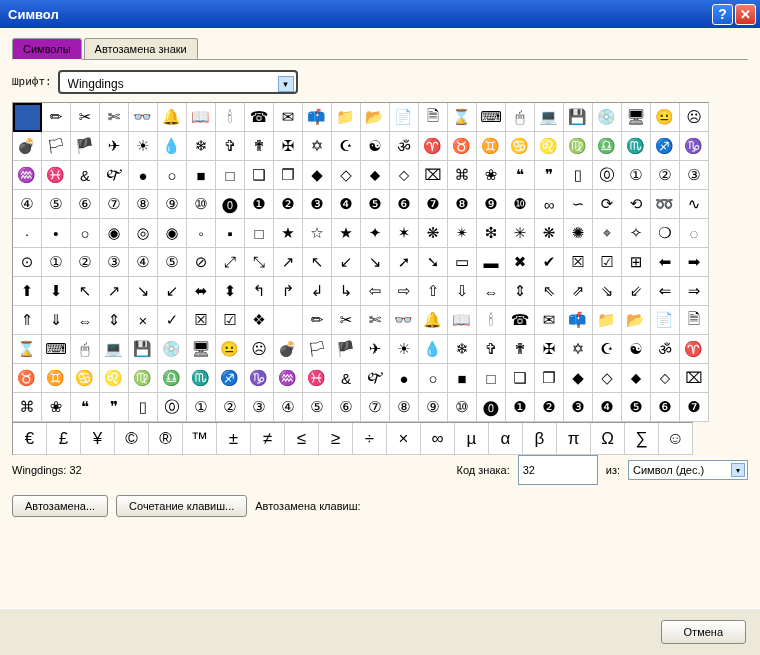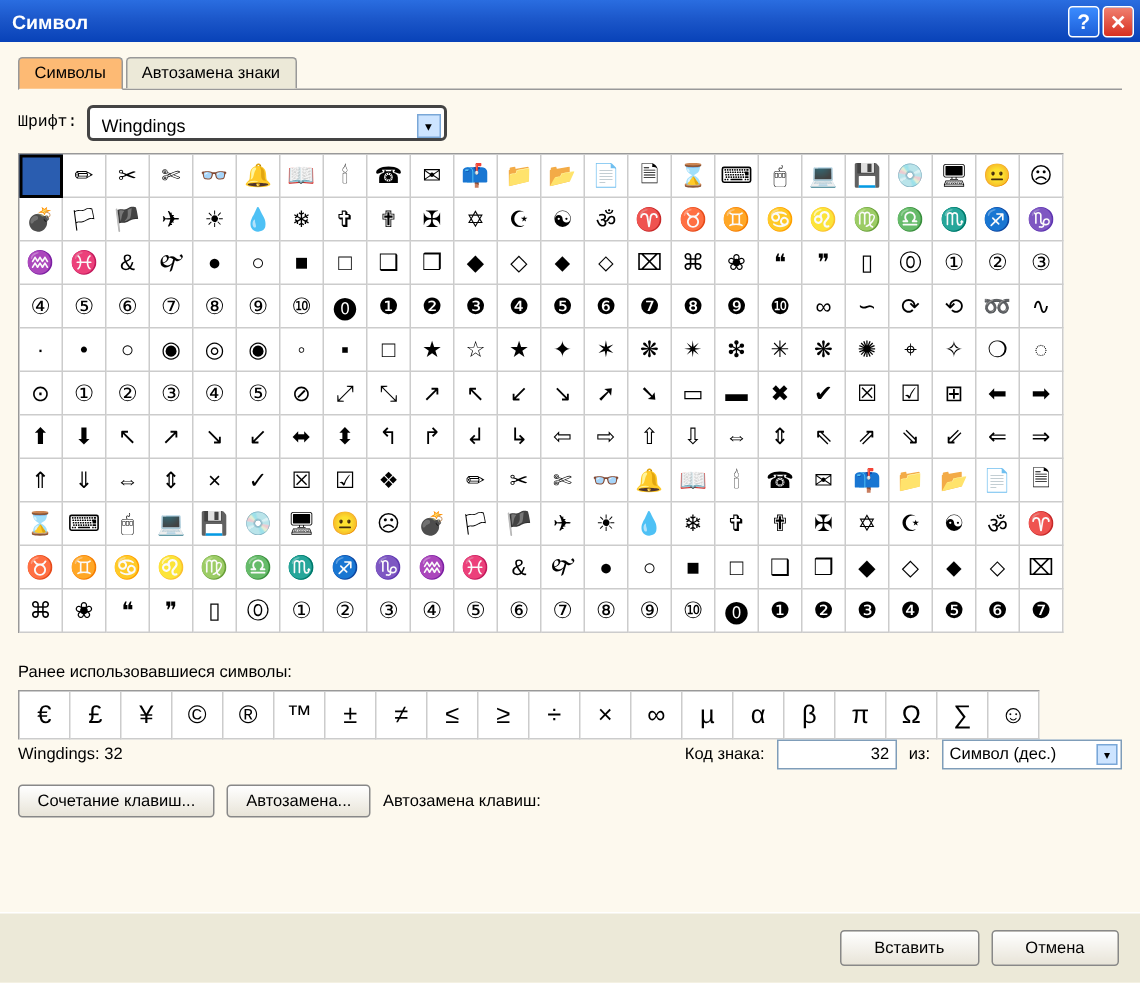--- a/index.html
+++ b/index.html
@@ -49,21 +49,21 @@
     border: 1px solid #999;
     border-bottom: none;
     border-top-left-radius: 3px;
     border-top-right-radius: 3px;
     background: #ece9d8;
     margin-right: 2px;
     position: relative;
     cursor: default;
   }
   .tab.active {
-    background: #fdba74;
+    background: #a21caf;
     border-bottom: 1px solid #fdf9ee;
     margin-bottom: -1px;
   }
   .font-row {
     display: flex;
     align-items: center;
     margin-bottom: 8px;
   }
   .font-row label { margin-right: 6px; font-family: Liberation Mono, monospace; }
   .combo {
@@ -133,26 +133,25 @@
     cursor:default;
   }
   .info-row {
     display:flex;
     align-items:center;
     gap:8px;
   }
   .info-row .spacer { flex:1; }
   .code-input {
     border:1px solid #7f9db9;
-    height:20px;
+    height:30px;
     width:80px;
     padding:0 4px;
     background:#fff;
     font-size:11px;
-    text-align:right;
   }
   .small-combo {
     display:flex;align-items:center;
     border:1px solid #7f9db9;
     height:20px;
     background:#fff;
     width:120px;
     padding:0 2px 0 4px;
   }
   .small-combo span{flex:1;font-size:11px;}
@@ -468,21 +467,20 @@
       <div class="char-cell">⓿</div>
       <div class="char-cell">❶</div>
       <div class="char-cell">❷</div>
       <div class="char-cell">❸</div>
       <div class="char-cell">❹</div>
       <div class="char-cell">❺</div>
       <div class="char-cell">❻</div>
       <div class="char-cell">❼</div>
     </div>
 
-  <div class="recent-lbl">Ранее использовавшиеся символы:</div>
   <div class="recent-grid" id="recentGrid">
       <div class="cell">€</div>
       <div class="cell">£</div>
       <div class="cell">¥</div>
       <div class="cell">©</div>
       <div class="cell">®</div>
       <div class="cell">™</div>
       <div class="cell">±</div>
       <div class="cell">≠</div>
       <div class="cell">≤</div>
@@ -505,23 +503,22 @@
     <span>Код знака:</span>
     <input class="code-input" type="text" value="32" style="">
     <span>из:</span>
     <div class="small-combo">
       <span>Символ (дес.)</span>
       <div class="dd">▾</div>
     </div>
   </div>
 
   <div class="btn-row">
+    <button class="btn">Автозамена...</button>
     <button class="btn">Сочетание клавиш...</button>
-    <button class="btn">Автозамена...</button>
     <span>Автозамена клавиш:</span>
   </div>
 
 </div>
 
 <div class="footer">
-  <button class="btn">Вставить</button>
   <button class="btn">Отмена</button>
 </div>
 
 </body></html>

